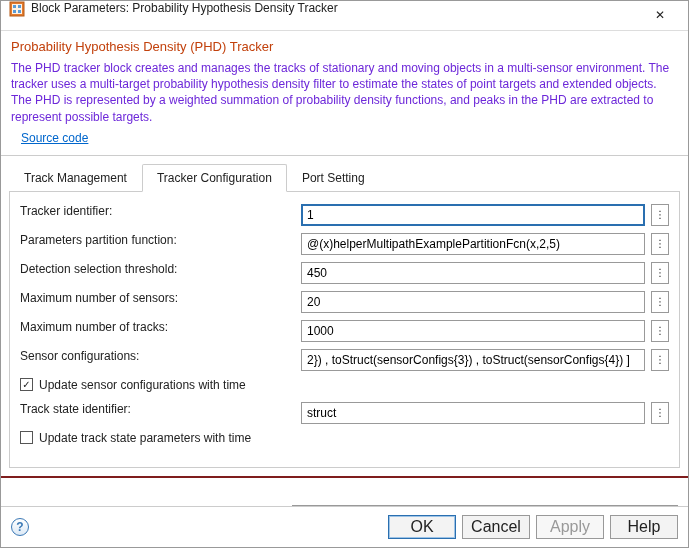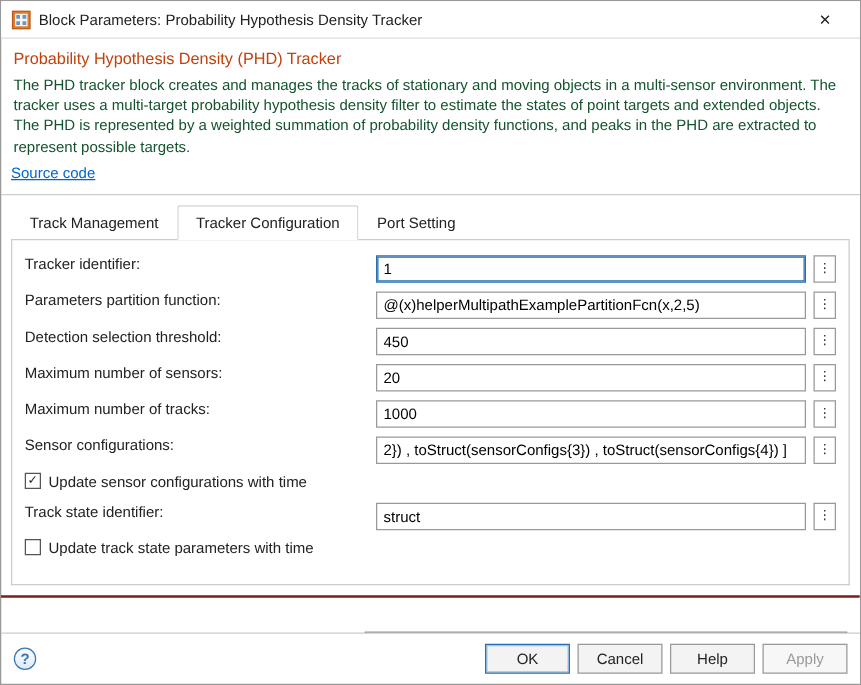--- a/index.html
+++ b/index.html
@@ -1,46 +1,46 @@
 <!DOCTYPE html>
 <html><head>
 <meta charset="utf-8">
 <style>
   * { box-sizing: border-box; }
   html, body { margin:0; padding:0; font-family: "Segoe UI", Tahoma, sans-serif; font-size:12px; color:#222; background:#f0f0f0; }
   .window { width:689px; height:548px; background:#fff; border:1px solid #999; display:flex; flex-direction:column; }
-  .titlebar { height:30px; display:flex; align-items:center; padding:0 8px; border-bottom:1px solid #ddd; background:#fff; }
+  .titlebar { height:30px; display:flex; padding:0 8px; border-bottom:1px solid #ddd; background:#fff; }
   .titlebar .icon { width:16px; height:16px; margin-right:6px; }
   .titlebar .title { flex:1; font-size:12px; }
   .titlebar .close { width:40px; height:28px; display:flex; align-items:center; justify-content:center; }
   .content { flex:1; overflow:auto; }
   .section-title { padding:8px 10px 4px; font-size:13px; color:#c2410c; }
-  .desc { padding:2px 10px 6px; font-size:12px; line-height:1.35; color:#14532d; }
-  .link { color:#0066cc; padding:0 8px 10px; display:inline-block; }
+  .desc { padding:2px 10px 6px; font-size:12px; line-height:1.35; color:#6d28d9; }
+  .link { color:#0066cc; padding:0 20px 10px; display:inline-block; }
   .tabs-wrap { border-top:1px solid #ccc; padding:8px; }
   .tabs { display:flex; border-bottom:1px solid #ccc; }
   .tab { padding:6px 14px; font-size:12px; border:1px solid transparent; border-bottom:none; margin-bottom:-1px; cursor:pointer; }
   .tab.active { border:1px solid #ccc; border-bottom:1px solid #fff; background:#fff; border-radius:2px 2px 0 0; }
   .panel { border:1px solid #ccc; border-top:none; padding:12px 10px; }
   .row { display:flex; margin-bottom:7px; gap:6px; }
   .row .label { width:275px; font-size:12px; }
   .row input.field { flex:1; height:22px; border:1px solid #999; padding:0 5px; font-size:12px; background:#fff; font-family:inherit; }
   .row input.field.sel { border:1px solid #2a6fb0; outline:1px solid #2a6fb0; outline-offset:-2px; }
   .dots { width:18px; height:22px; border:1px solid #999; background:#fff; display:flex; align-items:center; justify-content:center; cursor:pointer; font-size:10px; line-height:1; }
   .checkrow { display:flex; align-items:center; margin:6px 0 10px; gap:6px; }
   .checkbox { width:13px; height:13px; border:1px solid #555; display:inline-flex; align-items:center; justify-content:center; background:#fff; }
   .checkbox.checked::after { content:"✓"; font-size:10px; line-height:1; color:#222; }
   .sim-row { border-top:2px solid #7f1d1d; padding:27px 10px; display:flex; align-items:center; gap:6px; }
   .sim-row .label { width:275px; }
   .select { flex:1; height:22px; border:1px solid #999; background:#f3f3f3; display:flex; align-items:center; justify-content:space-between; padding:0 6px; font-size:12px;text-decoration:underline; }
   .select .chev { font-size:10px; color:#555; }
   .footer { border-top:1px solid #ccc; padding:8px 10px; display:flex; align-items:center; }
   .helpcircle { width:18px; height:18px; border:1px solid #3a78b5; border-radius:50%; display:flex; align-items:center; justify-content:center; color:#3a78b5; font-weight:bold; font-size:12px; background:linear-gradient(#fff,#dce9f6); }
   .footer .spacer { flex:1; }
-  .btn { min-width:68px; height:24px; border:1px solid #999; background:#f3f3f3; margin-left:6px; font-size:12px; display:inline-flex; align-items:center; justify-content:center; cursor:pointer; }
+  .btn { min-width:68px; height:24px; border:1px solid #999; background:#f3f3f3; margin-left:6px; font-size:16px; display:inline-flex; align-items:center; justify-content:center; cursor:pointer; }
   .btn.primary { border:1px solid #2a6fb0; box-shadow:0 0 0 1px #9dc3e6 inset; }
   .btn.disabled { color:#999; background:#f7f7f7; cursor:default; }
 </style>
 </head>
 <body>
 
 <div class="window">
   <div class="titlebar">
     <span class="icon">
       <svg viewBox="0 0 16 16" width="16" height="16">
@@ -140,16 +140,16 @@
     </div>
   </div>
 
   <div class="footer">
     <span class="helpcircle">
         <span>?</span>
       </span>
     <span class="spacer"></span>
     <span class="btn primary">OK</span>
     <span class="btn">Cancel</span>
+    <span class="btn disabled">Apply</span>
     <span class="btn">Help</span>
-    <span class="btn disabled">Apply</span>
   </div>
 </div>
 
 </body></html>

